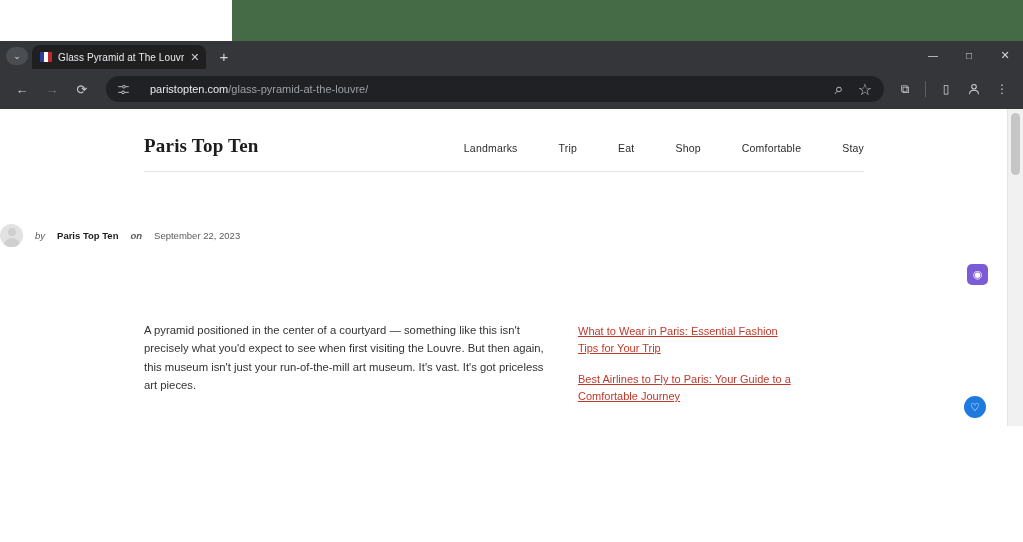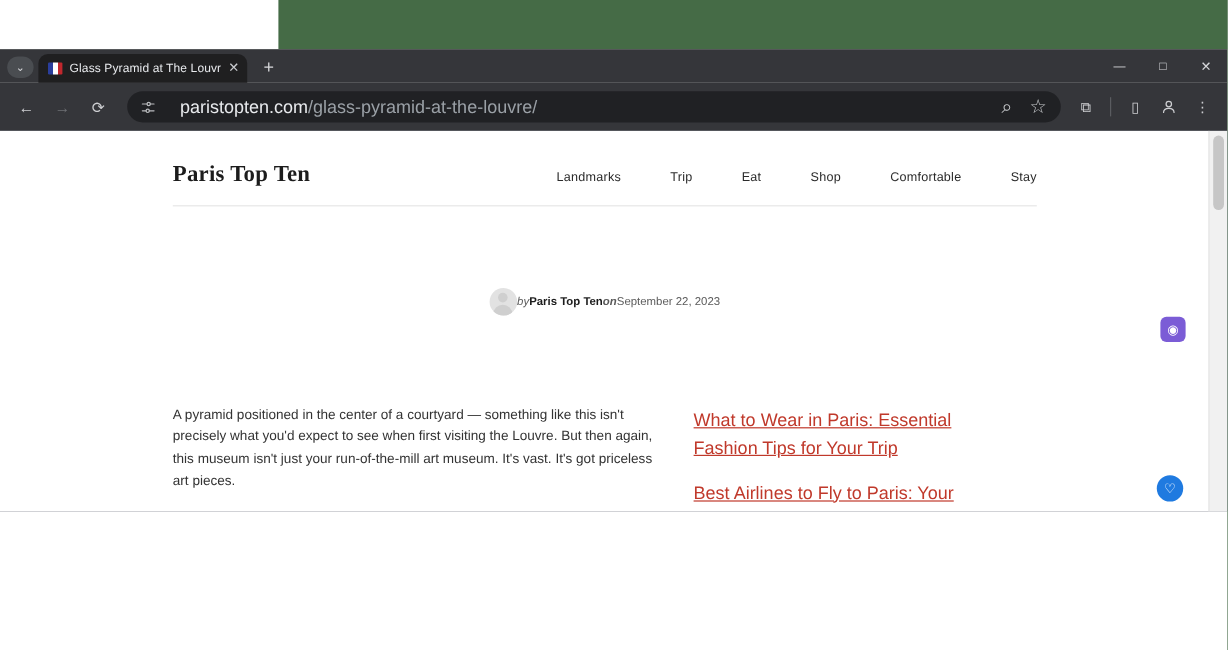--- a/index.html
+++ b/index.html
@@ -152,21 +152,21 @@
   .omni-icon {
     width: 14px;
     height: 14px;
     flex: 0 0 auto;
     color: #b9bbbe;
     display: flex;
     align-items: center;
     justify-content: center;
   }
   .omni-url {
-    font-size: 15px;
+    font-size: 11px;
     color: #9aa0a6;
     white-space: nowrap;
     overflow: hidden;
     padding-left: 12px;
   }
   .omni-url .host { color: #e8eaed; }
   .omni-right {
     margin-left: auto;
     display: flex;
     align-items: center;
@@ -186,21 +186,21 @@
   .tb-sep {
     width: 1px;
     height: 16px;
     background: #5a5c60;
     margin: 0 5px;
   }
   
   .viewport {
     position: relative;
     height: 317px;
-    background: #0f172a;
+    background: #bef264;
     overflow: hidden;
   }
   .page {
     position: absolute;
     inset: 0 15px 0 0;
     overflow: hidden;
     background: #fff;
   }
   .scrollbar {
     position: absolute;
@@ -242,25 +242,25 @@
     gap: 41px;
   }
   .site-nav a {
     font-size: 10.5px;
     color: #2b2b2b;
     text-decoration: none;
     letter-spacing: 0.2px;
   }
   
   .byline {
-    margin-top: 68px;
-    display: flex;
-    align-items: center;
-    justify-content: center;
-    gap: 0;
+    margin-top: 52px;
+    display: flex;
+    align-items: center;
+    justify-content: flex-start;
+    gap: 12px;
     font-size: 9.5px;
     color: #5a5a5a;
   }
   .avatar {
     width: 23px;
     height: 23px;
     border-radius: 50%;
     background: #e2e2e2;
     position: relative;
     overflow: hidden;
@@ -323,21 +323,21 @@
   }
   .sidebar-title {
     font-size: 9.5px;
     font-weight: bold;
     letter-spacing: 1.1px;
     color: #b53a2e;
     margin-bottom: 18px;
   }
   .recent-item {
     display: block;
-    font-size: 15px;
+    font-size: 11px;
     line-height: 1.55;
     color: #c0392b;
     text-decoration: underline;
     margin-bottom: 14px;
   }
   
   .widget-purple {
     position: absolute;
     right: 20px;
     top: 155px;

